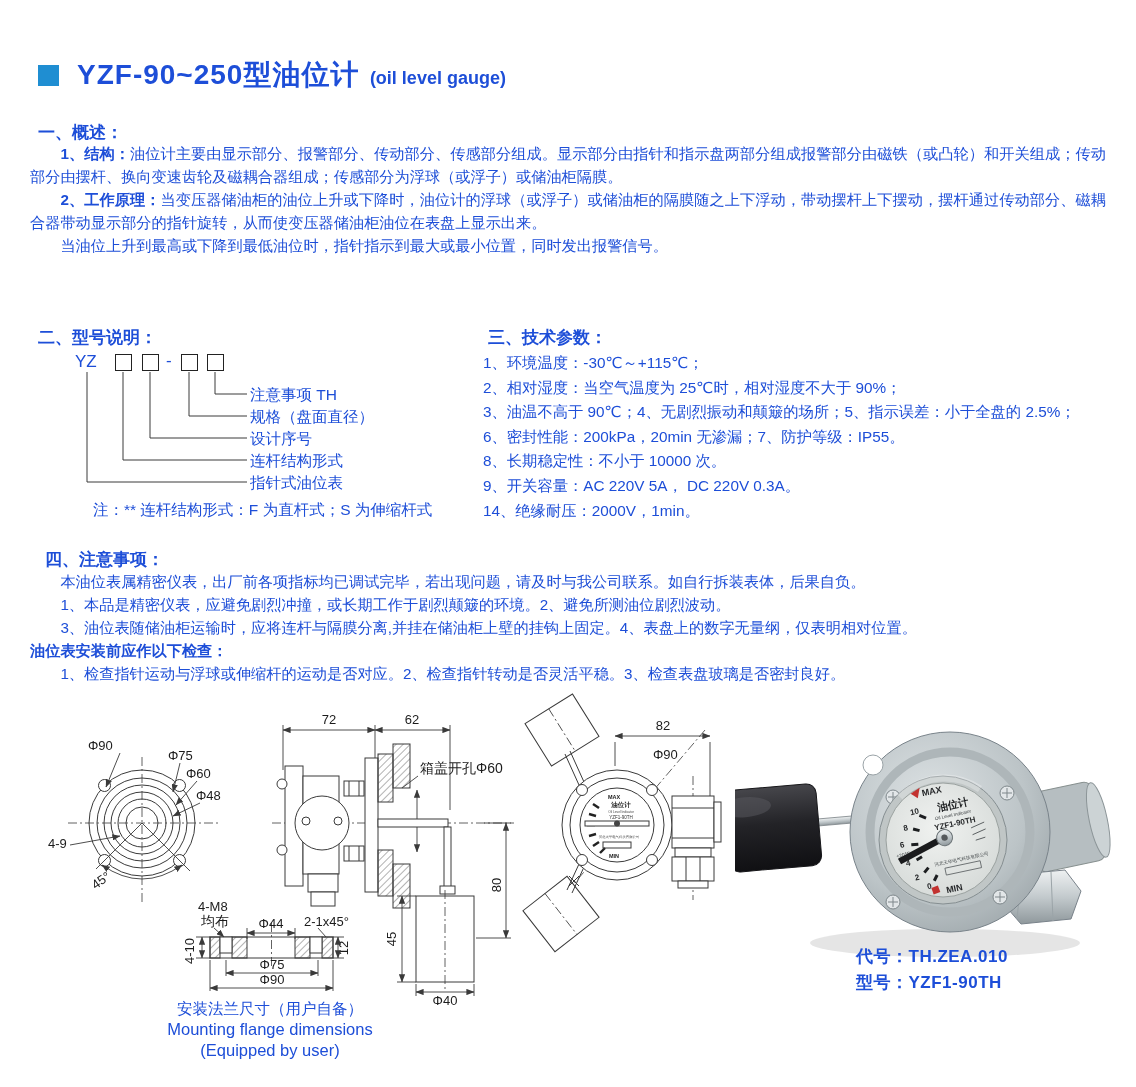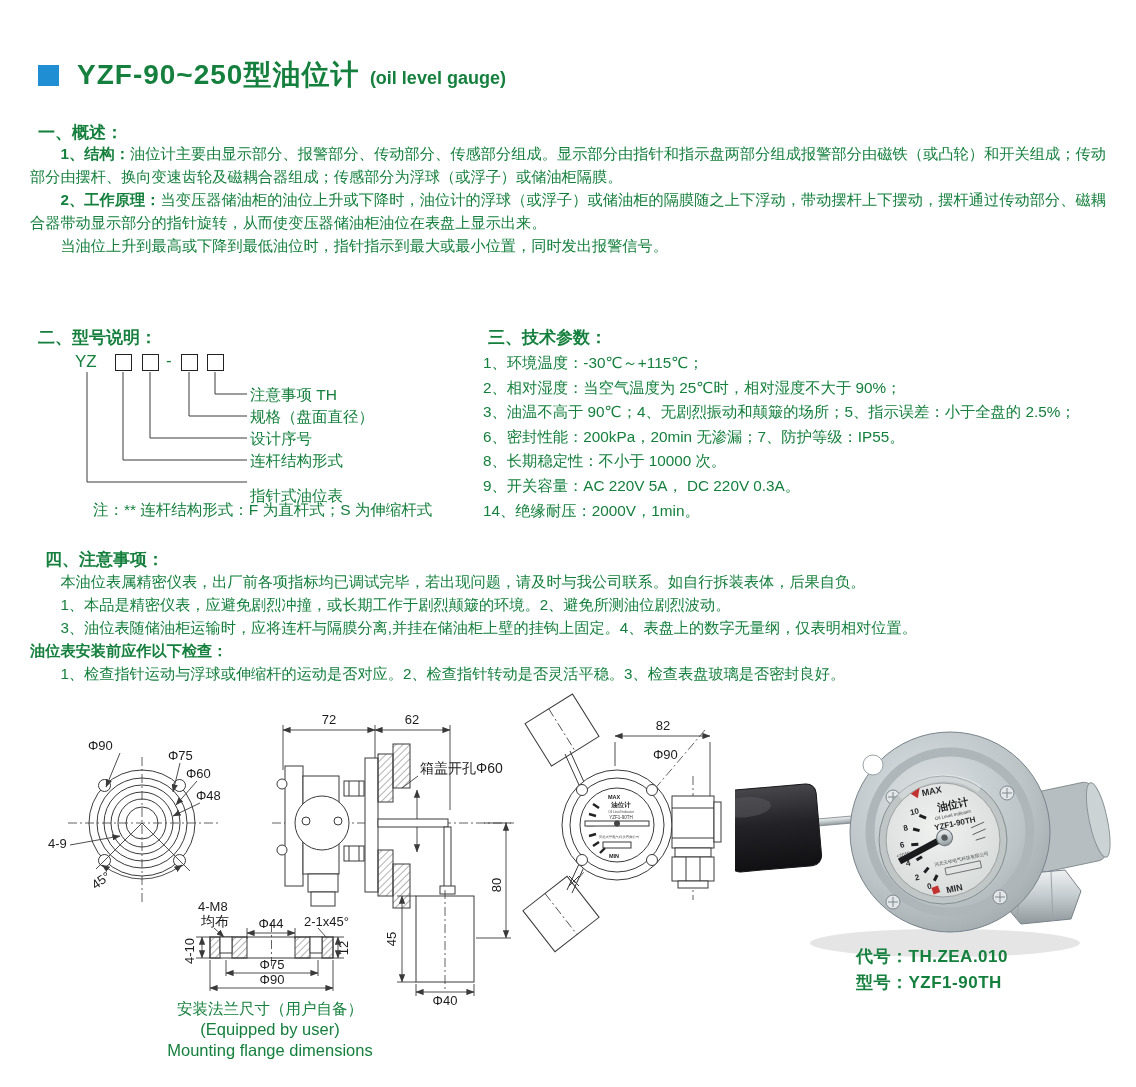--- a/index.html
+++ b/index.html
@@ -1,17 +1,17 @@
 <!DOCTYPE html>
 <html><head>
 <meta charset="utf-8">
 <style>
   html,body{margin:0;padding:0;background:#ffffff;}
   #page{position:relative;width:1136px;height:1087px;background:#ffffff;overflow:hidden;
-        font-family:"Liberation Sans","DejaVu Sans",sans-serif;color:#15803d;}
+        font-family:"Liberation Sans","DejaVu Sans",sans-serif;color:#1d4ed8;}
   .abs{position:absolute;}
   
   #title-row{left:38px;top:56px;display:flex;align-items:center;gap:18px;}
   #title-sq{width:21px;height:21px;background:#1f8ed2;}
   #title-zh{font-size:28px;font-weight:bold;letter-spacing:1px;}
   #title-en{font-size:18px;font-weight:bold;margin-left:6px;}
   
   .h2{font-size:17px;font-weight:bold;}
   
   .bodytext{font-size:15.2px;line-height:23px;text-align:justify;}
@@ -77,21 +77,21 @@
       <path class="dwl" d="M140,1 V23 H172"></path>
       <path class="dwl" d="M114,1 V45 H172"></path>
       <path class="dwl" d="M75,1 V67 H172"></path>
       <path class="dwl" d="M48,1 V89 H172"></path>
       <path class="dwl" d="M12,1 V111 H172"></path>
     </svg>
     <span class="mlabel" style="top:33px;">注意事项 TH</span>
     <span class="mlabel" style="top:55px;">规格（盘面直径）</span>
     <span class="mlabel" style="top:77px;">设计序号</span>
     <span class="mlabel" style="top:99px;">连杆结构形式</span>
-    <span class="mlabel" style="top:134px;">指针式油位表</span>
+    <span class="mlabel" style="top:121px;">指针式油位表</span>
   </div>
   <div class="abs" id="model-note">注：** 连杆结构形式：F 为直杆式；S 为伸缩杆式</div>
 
   <div class="abs h2" style="left:488px;top:326px;">三、技术参数：</div>
   <div class="abs" id="tech-items">
     <p>1、环境温度：-30℃～+115℃；</p>
     <p>2、相对湿度：当空气温度为 25℃时，相对湿度不大于 90%；</p>
     <p>3、油温不高于 90℃；4、无剧烈振动和颠簸的场所；5、指示误差：小于全盘的 2.5%；</p>
     <p>6、密封性能：200kPa，20min 无渗漏；7、防护等级：IP55。</p>
     <p>8、长期稳定性：不小于 10000 次。</p>
@@ -249,22 +249,22 @@
     <line class="dimln" x1="76" y1="65" x2="76" y2="81"></line>
     <line class="dimln" x1="168" y1="65" x2="168" y2="81"></line>
     <line class="dimln" x1="76" y1="78" x2="168" y2="78" marker-start="url(#a3)" marker-end="url(#a3)"></line>
     <text class="dim" x="122" y="89" text-anchor="middle">Φ90</text>
     <line class="dimln" x1="60" y1="65" x2="60" y2="96"></line>
     <line class="dimln" x1="183" y1="65" x2="183" y2="96"></line>
     <line class="dimln" x1="60" y1="93" x2="183" y2="93" marker-start="url(#a3)" marker-end="url(#a3)"></line>
   </svg>
   <div class="abs" id="mount-caption">
     <p id="cap-zh">安装法兰尺寸（用户自备）</p>
+    <p id="cap-en1">Mounting flange dimensions</p>
     <p id="cap-en2">(Equipped by user)</p>
-    <p id="cap-en1">Mounting flange dimensions</p>
   </div>
 
   <svg class="abs" style="left:515px;top:692px;" width="285" height="272" viewBox="0 0 285 272">
     <defs>
       <marker id="a4" markerWidth="9" markerHeight="7" refX="8.5" refY="3.5" orient="auto-start-reverse">
         <path d="M0,0 L9,3.5 L0,7 z" fill="#3a3a3a"></path>
       </marker>
     </defs>
 
     <line class="dimln" x1="100" y1="50" x2="100" y2="74"></line>

